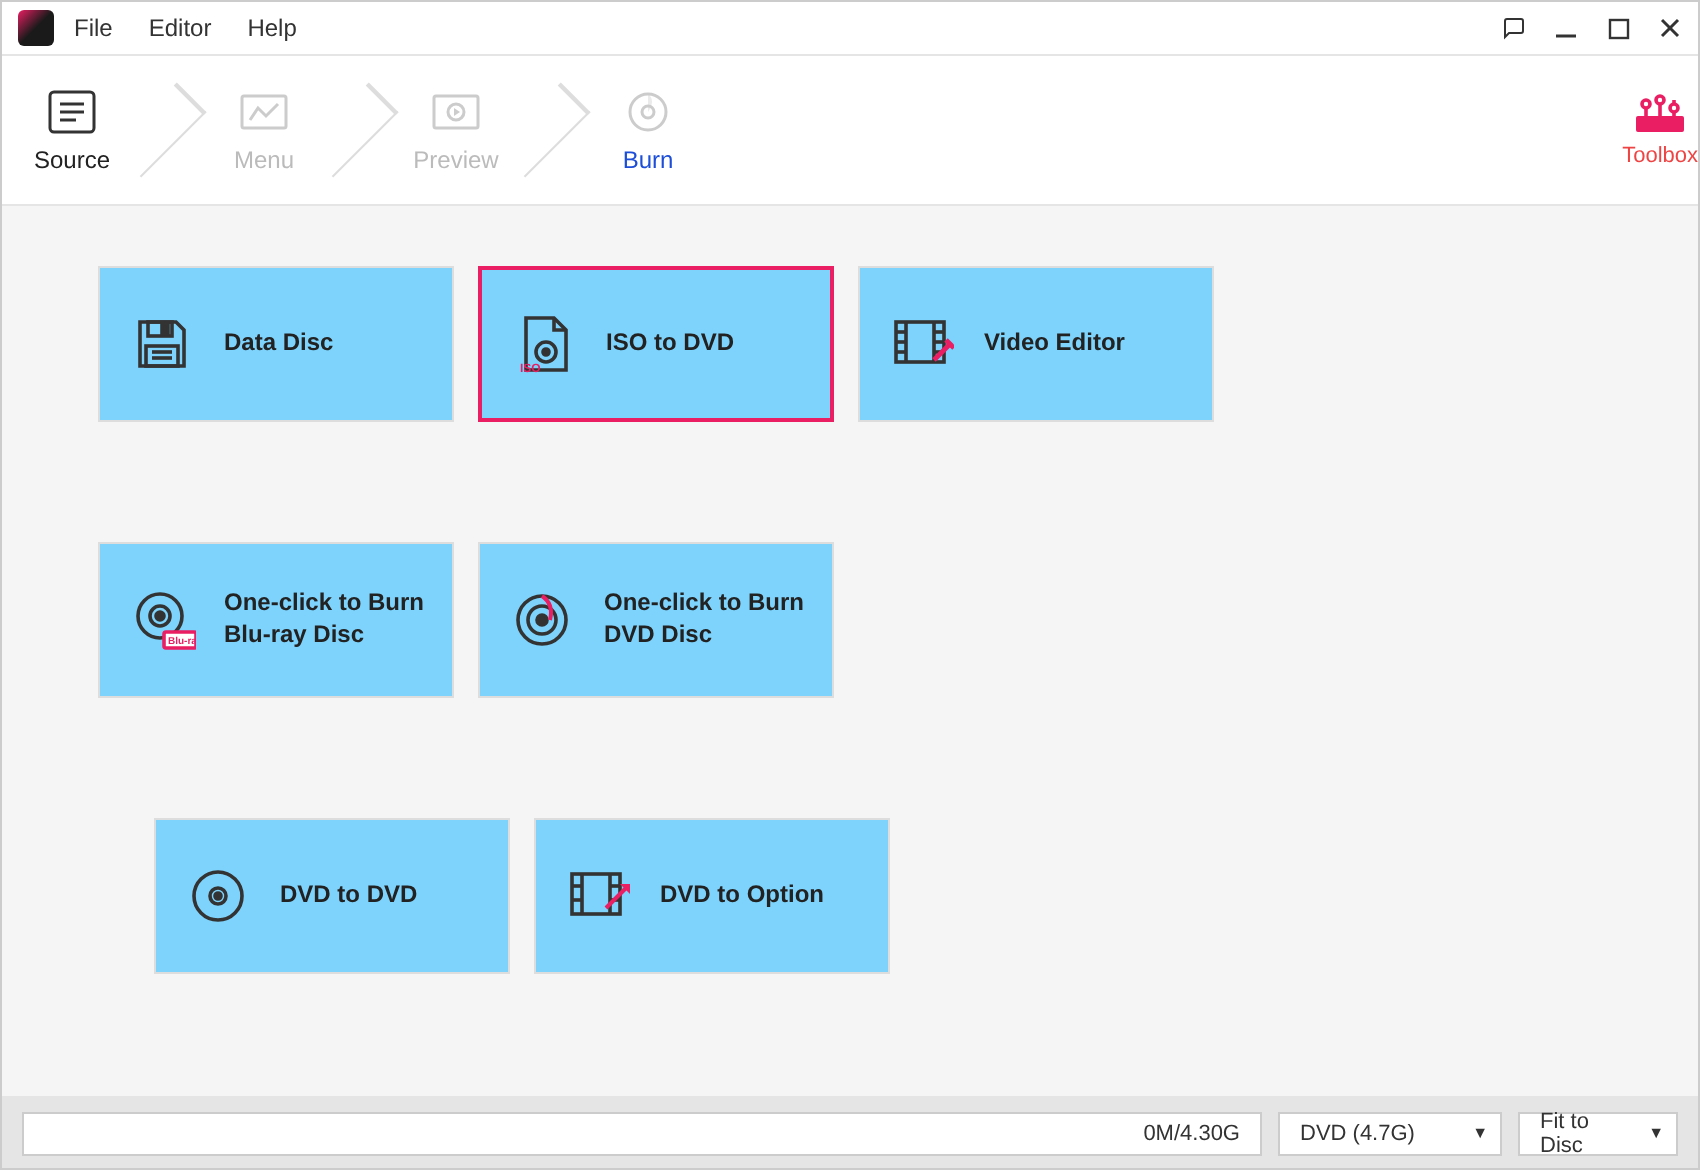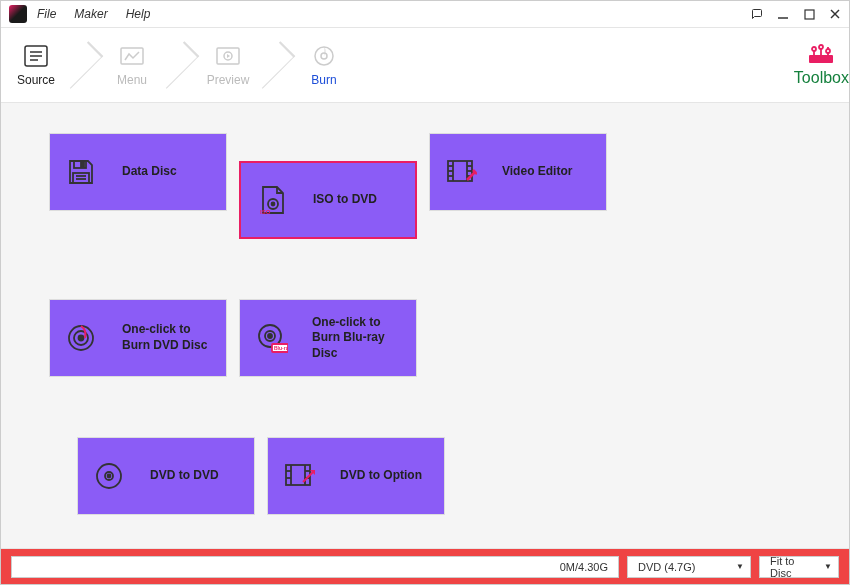--- a/index.html
+++ b/index.html
@@ -1,56 +1,56 @@
 <!DOCTYPE html>
 <html><head>
 <meta charset="utf-8">
 <style>
   * { box-sizing: border-box; margin: 0; padding: 0; font-family: Arial, sans-serif; }
   body { width: 850px; height: 585px; background: #fff; overflow: hidden; border: 1px solid #ccc; }
 
   .titlebar { height: 27px; display: flex; align-items: center; border-bottom: 1px solid #e5e5e5; padding: 0 8px; }
   .logo { width: 18px; height: 18px; background: linear-gradient(135deg, #e91e63 0%, #1a1a1a 50%); border-radius: 3px; position: relative; margin-right: 10px; }
   .menu { display: flex; gap: 18px; font-size: 12px; color: #333; }
-  .menu span { cursor: pointer; font-style: italic; }
+  .menu span { cursor: pointer; }
   .titlebar-right { margin-left: auto; display: flex; gap: 14px; align-items: center; }
   .win-icon { width: 12px; height: 12px; display: inline-flex; align-items: center; justify-content: center; font-size: 13px; color: #333; cursor: pointer; stroke: #333; }
 
   .stepbar { height: 75px; display: flex; align-items: center; padding: 0 0; border-bottom: 1px solid #e5e5e5; }
   .step { display: flex; flex-direction: column; align-items: center; gap: 4px; min-width: 70px; position: relative; }
   .step-icon { width: 26px; height: 26px; display: flex; align-items: center; justify-content: center; }
   .step-label { font-size: 12px; color: #666; }
   .step.active .step-label { color: #222; font-weight: 500; }
   .chev { width: 30px; height: 55px; position: relative; margin: 0 -2px; }
   .chev::before { content: ""; position: absolute; left: 0; top: 50%; width: 20px; height: 20px; border-top: 1px solid #ddd; border-right: 1px solid #ddd; transform: translateY(-50%) rotate(45deg) scaleY(2.2); }
   .toolbox { margin-left: auto; display: flex; flex-direction: column; align-items: center; gap: 4px; cursor: pointer; }
   .toolbox svg { color: #e91e63; }
-  .toolbox-label { font-size: 16px; color: #15803d; }
+  .toolbox-label { font-size: 11px; color: #ef4444; }
 
   .content { background: #f5f5f5; height: 445px; padding: 30px 48px; }
   .row { display: flex; gap: 12px; margin-bottom: 60px; }
   .row:last-child { margin-bottom: 0; padding-left: 28px; }
-  .card { width: 178px; height: 78px; background: #8b5cf6; border: 1px solid #ddd; display: flex; align-items: center; padding: 0 14px; gap: 24px; cursor: pointer; }
-  .card.selected { border: 2px solid #e91e63; margin-top: 28px; }
+  .card { width: 178px; height: 78px; background: #7dd3fc; border: 1px solid #ddd; display: flex; align-items: center; padding: 0 14px; gap: 14px; cursor: pointer; }
+  .card.selected { border: 2px solid #e91e63; }
   .card-icon { width: 34px; height: 34px; flex-shrink: 0; display: flex; align-items: center; justify-content: center; }
   .card-label { font-size: 12px; color: #222; font-weight: 600; line-height: 1.3; }
 
-  .bottombar { height: 36px; border-top: 1px solid #e5e5e5; background: #ef4444; display: flex; align-items: center; padding: 0 10px; gap: 8px; }
+  .bottombar { height: 36px; border-top: 1px solid #e5e5e5; background: #e5e5e5; display: flex; align-items: center; padding: 0 10px; gap: 8px; }
   .progress { flex: 1; height: 22px; border: 1px solid #ccc; background: #fff; display: flex; align-items: center; justify-content: flex-end; padding: 0 10px; font-size: 11px; color: #333; }
   .combo { height: 22px; border: 1px solid #ccc; background: #fff; display: flex; align-items: center; padding: 0 6px 0 10px; font-size: 11px; color: #333; cursor: pointer; gap: 8px; }
   .combo .arrow { font-size: 8px; color: #333; }
 </style>
 </head>
 <body>
 
 <div class="titlebar">
   <div class="logo"></div>
   <div class="menu">
     <span>File</span>
-    <span>Maker</span>
+    <span>Editor</span>
     <span>Help</span>
   </div>
   <div class="titlebar-right">
     <span class="win-icon">
       <svg width="14" height="14" viewBox="0 0 24 24" fill="none" stroke="currentColor" stroke-width="2">
           <path d="M21 15a2 2 0 0 1-2 2H7l-4 4V5a2 2 0 0 1 2-2h14a2 2 0 0 1 2 2z"></path>
         </svg>
     </span>
     <span class="win-icon">
       <svg width="12" height="12" viewBox="0 0 12 12">
@@ -173,40 +173,40 @@
             <path d="M28 12 L32 16" stroke="#e91e63" stroke-width="2.5"></path>
           </svg>
       </div>
       <div class="card-label">Video Editor</div>
     </div>
   </div>
 
   <div class="row">
     <div class="card">
       <div class="card-icon">
-        <svg width="32" height="32" viewBox="0 0 32 32" fill="none" stroke="#333" stroke-width="1.8">
-            <circle cx="16" cy="16" r="12"></circle>
-            <circle cx="16" cy="16" r="7"></circle>
-            <circle cx="16" cy="16" r="2.5" fill="#333"></circle>
-            <path d="M16 4 Q 22 8 20 16" stroke="#e91e63" stroke-width="2"></path>
-          </svg>
-      </div>
-      <div class="card-label">One-click to Burn DVD Disc</div>
-    </div>
-    <div class="card">
-      <div class="card-icon">
         <svg width="34" height="32" viewBox="0 0 34 32" fill="none" stroke="#333" stroke-width="1.8">
             <circle cx="16" cy="14" r="11"></circle>
             <circle cx="16" cy="14" r="5"></circle>
             <circle cx="16" cy="14" r="2" fill="#333"></circle>
             <rect x="18" y="22" width="16" height="8" rx="1" fill="#fff" stroke="#e91e63"></rect>
             <text x="20" y="28" font-size="5" fill="#e91e63" stroke="none" font-weight="bold">Blu-ray</text>
           </svg>
       </div>
       <div class="card-label">One-click to Burn Blu-ray Disc</div>
+    </div>
+    <div class="card">
+      <div class="card-icon">
+        <svg width="32" height="32" viewBox="0 0 32 32" fill="none" stroke="#333" stroke-width="1.8">
+            <circle cx="16" cy="16" r="12"></circle>
+            <circle cx="16" cy="16" r="7"></circle>
+            <circle cx="16" cy="16" r="2.5" fill="#333"></circle>
+            <path d="M16 4 Q 22 8 20 16" stroke="#e91e63" stroke-width="2"></path>
+          </svg>
+      </div>
+      <div class="card-label">One-click to Burn DVD Disc</div>
     </div>
   </div>
 
   <div class="row" style="margin-bottom:0">
     <div class="card">
       <div class="card-icon">
         <svg width="30" height="30" viewBox="0 0 30 30" fill="none" stroke="#333" stroke-width="1.8">
             <circle cx="15" cy="15" r="12"></circle>
             <circle cx="15" cy="15" r="4"></circle>
             <circle cx="15" cy="15" r="1.5" fill="#333"></circle>
@@ -230,21 +230,21 @@
       </div>
       <div class="card-label">DVD to Option</div>
     </div>
   </div>
 </div>
 
 <div class="bottombar">
   <div class="progress">
     <span>0M/4.30G</span>
   </div>
-  <div class="combo" style="width:124px">
+  <div class="combo" style="width:112px">
     <span>DVD (4.7G)</span>
     <span class="arrow" style="margin-left:auto">▼</span>
   </div>
   <div class="combo" style="width:80px">
     <span>Fit to Disc</span>
     <span class="arrow" style="margin-left:auto">▼</span>
   </div>
 </div>
 
 </body></html>

